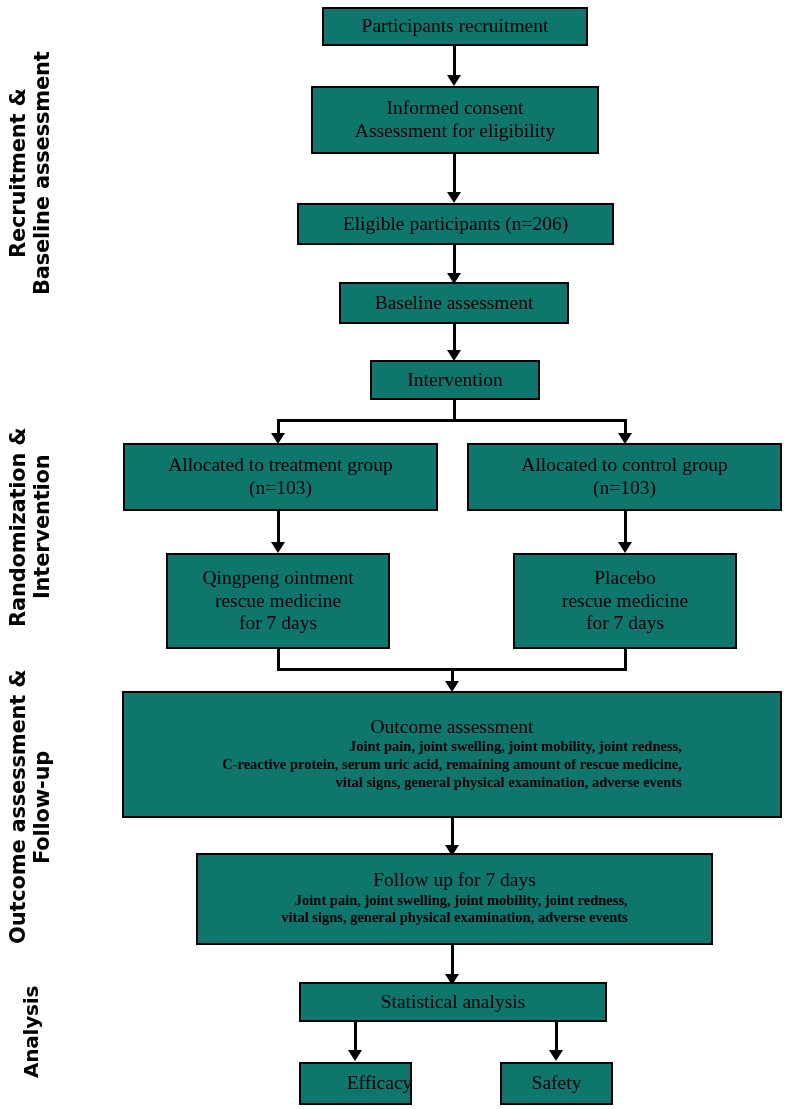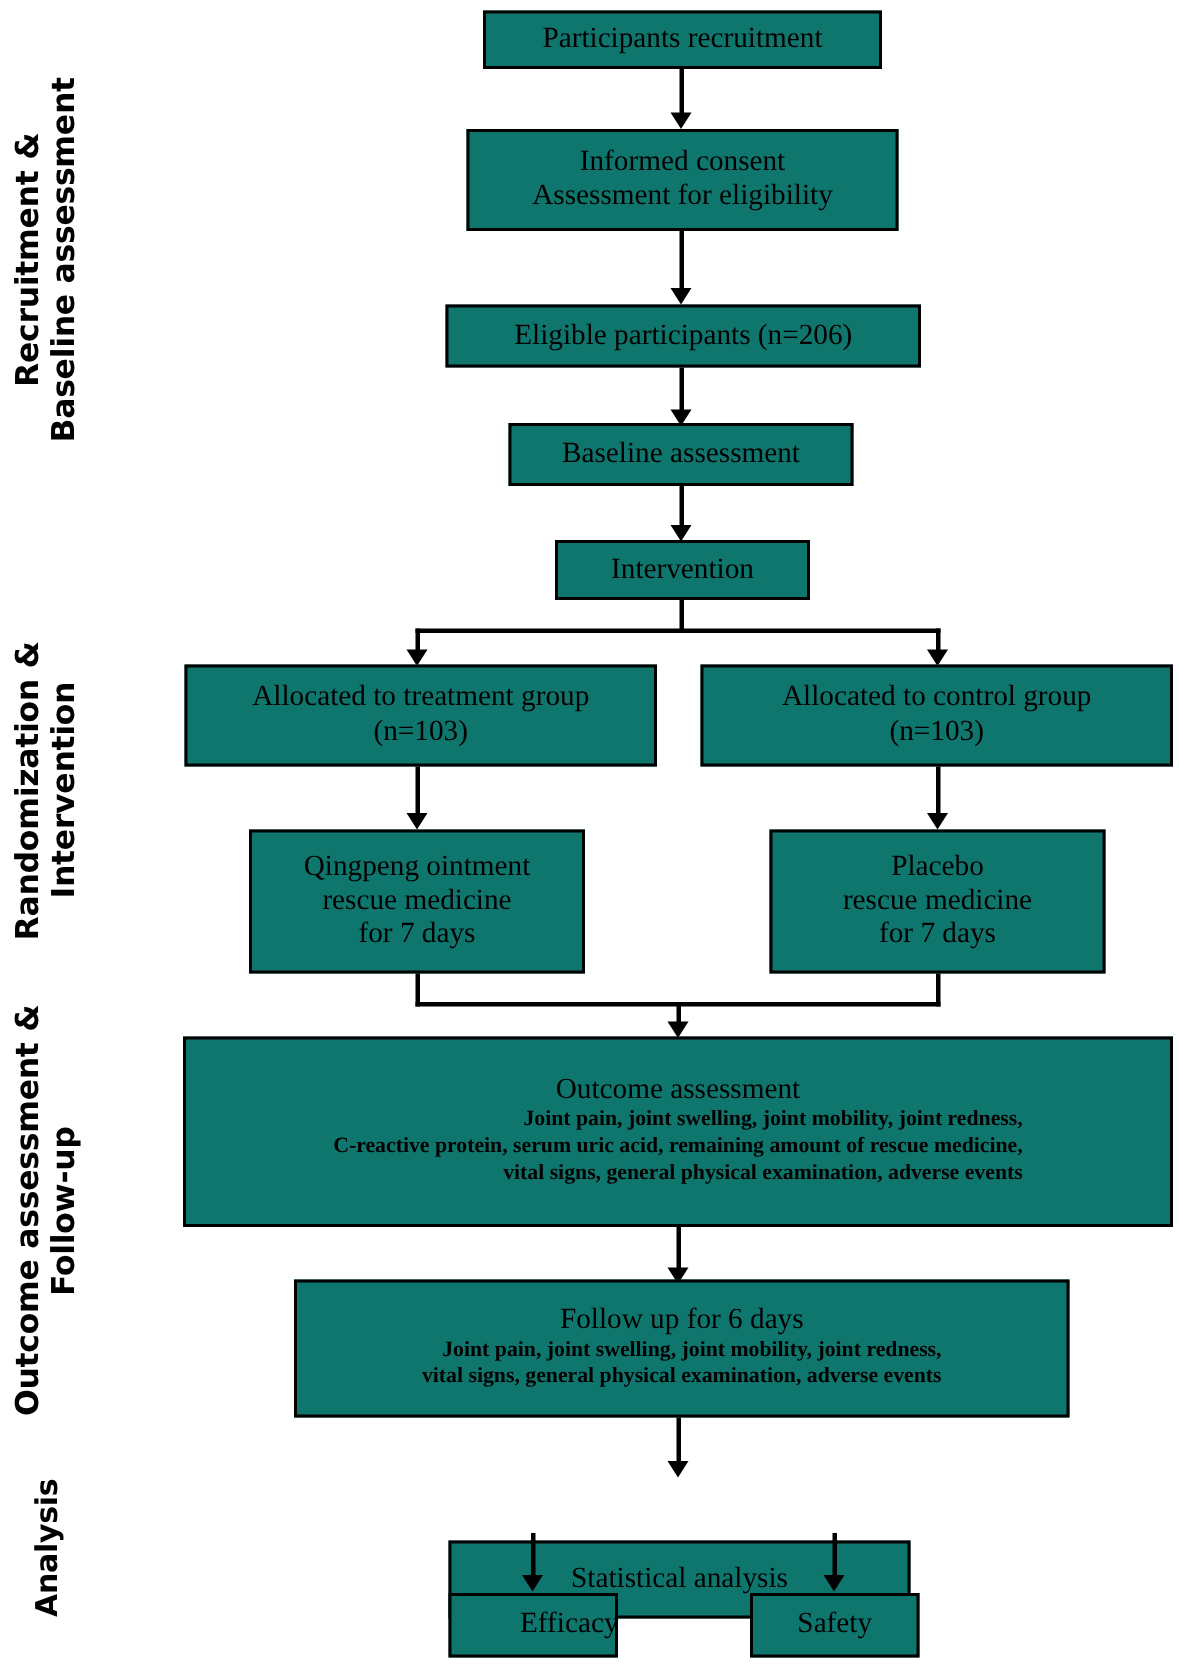--- a/index.html
+++ b/index.html
@@ -154,29 +154,29 @@
     <span class="title-line">Outcome assessment</span>
     <span class="detail">Joint pain, joint swelling, joint mobility, joint redness,
 C-reactive protein, serum uric acid, remaining amount of rescue medicine,
 vital signs, general physical examination, adverse events</span>
   </div>
 
   <div class="vline" style="left:451px; top:818px; height:30px;"></div>
   <div class="arrowhead" style="left:445px; top:845px;"></div>
 
   <div class="box" style="left:196px; top:853px; width:517px; height:92px; font-size:19.5px; padding:2px 12px 4px 12px;">
-    <span class="title-line">Follow up for 6 days</span>
+    <span class="title-line">Follow up for 7 days</span>
     <span class="detail">Joint pain, joint swelling, joint mobility, joint redness,
 vital signs, general physical examination, adverse events</span>
   </div>
 
   <div class="vline" style="left:451px; top:945px; height:32px;"></div>
   <div class="arrowhead" style="left:445px; top:974px;"></div>
 
-  <div class="box" style="left:299px; top:982px; width:308px; height:52px; font-size:19.5px;margin-top:45px;">Statistical analysis</div>
+  <div class="box" style="left:299px; top:982px; width:308px; height:40px; font-size:19.5px;">Statistical analysis</div>
 
   <div class="vline" style="left:354px; top:1022px; height:32px;"></div>
   <div class="arrowhead" style="left:348px; top:1050px;"></div>
 
   <div class="vline" style="left:555px; top:1022px; height:32px;"></div>
   <div class="arrowhead" style="left:549px; top:1050px;"></div>
 
   <div class="box" style="left:299px; top:1062px; width:113px; height:43px; font-size:19.5px;padding-left:48px;">Efficacy</div>
 
   <div class="box" style="left:500px; top:1062px; width:113px; height:43px; font-size:19.5px;">Safety</div>

